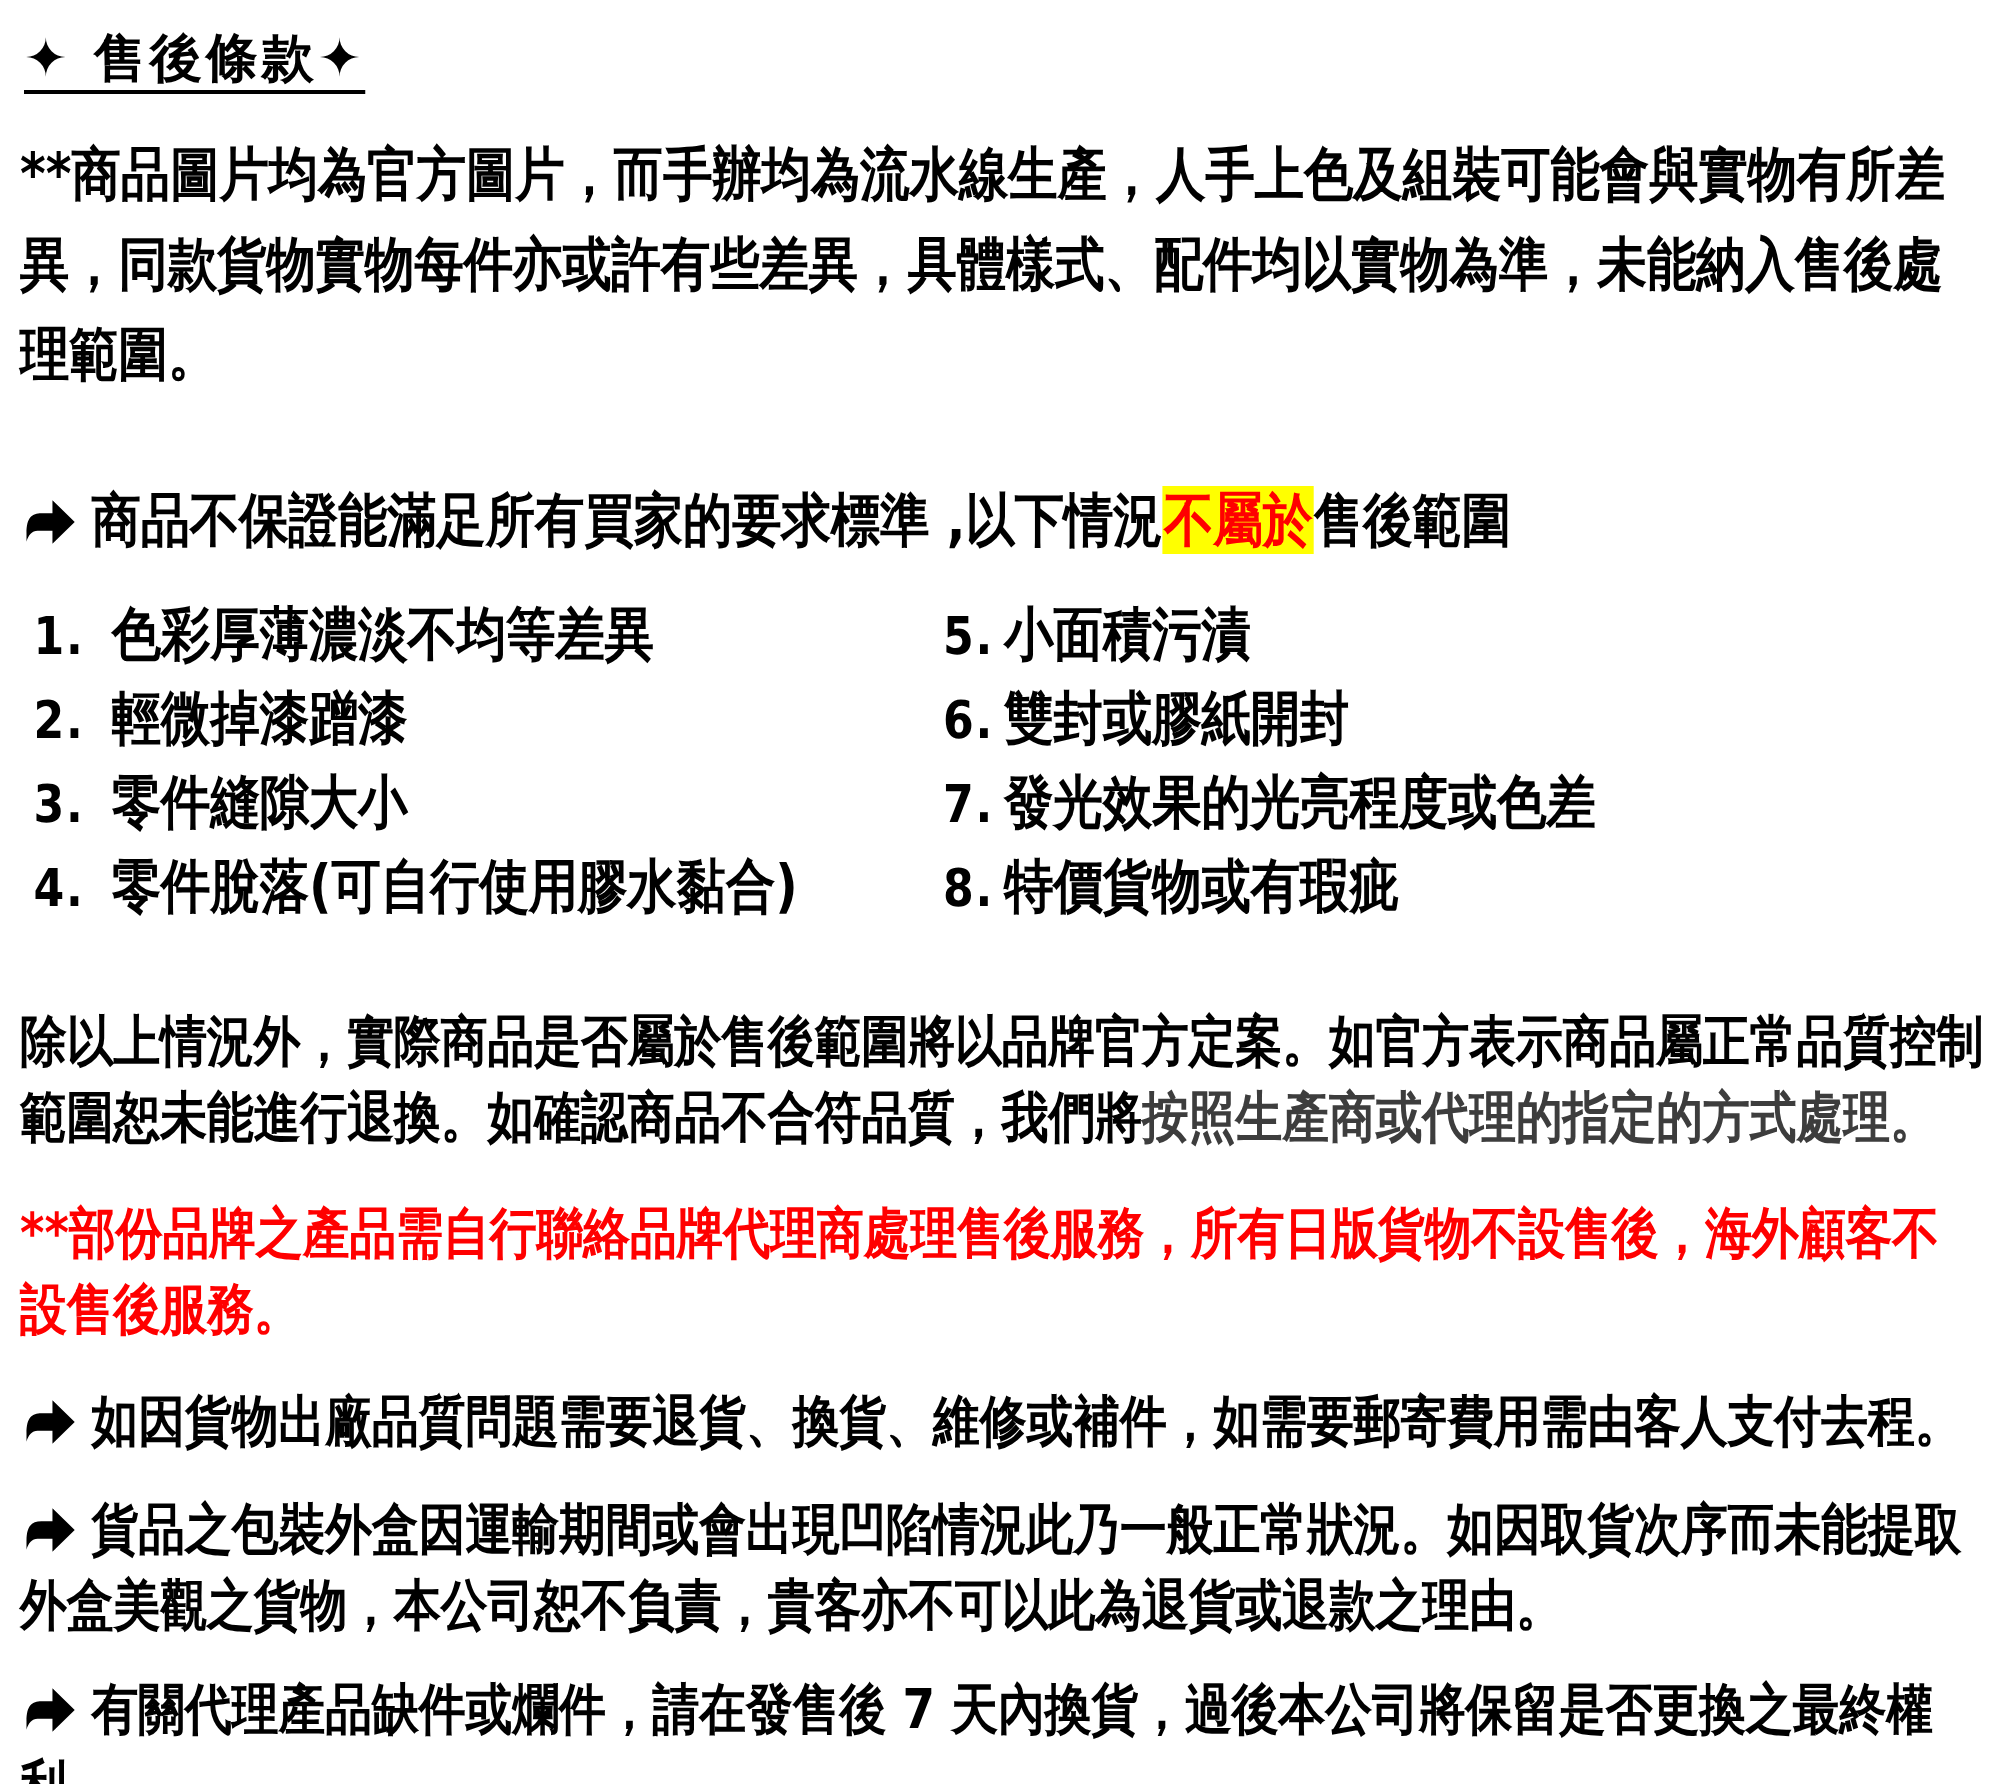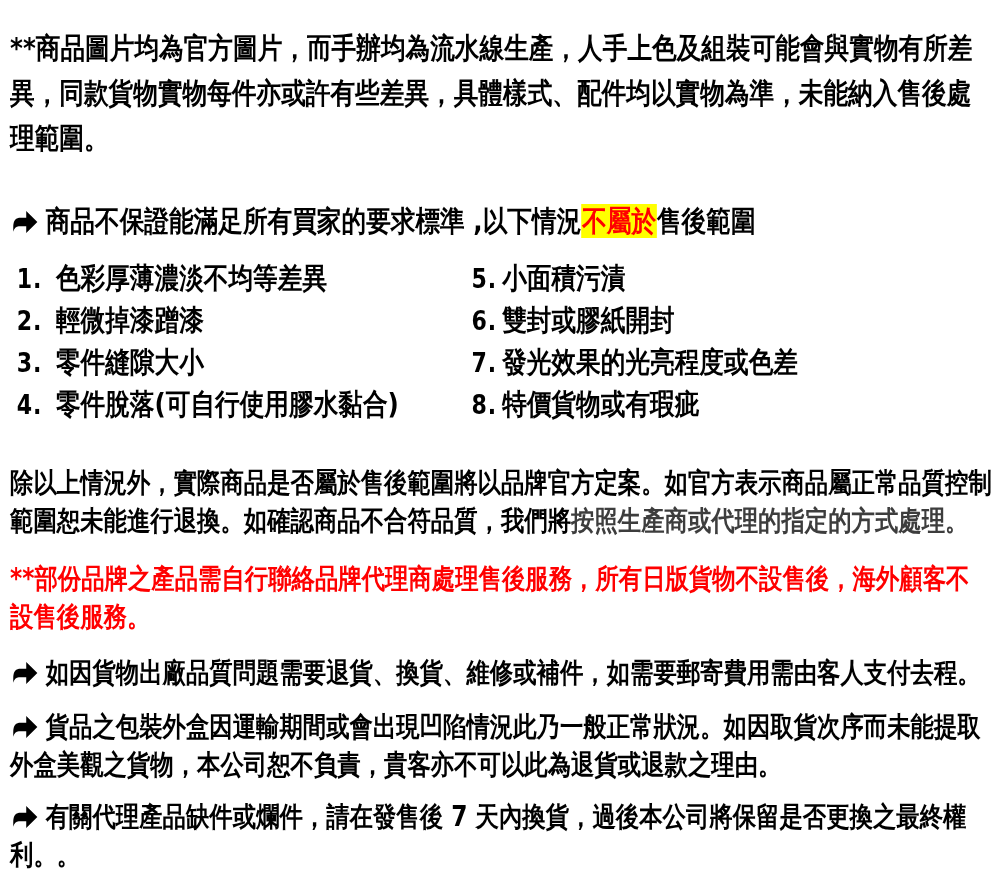--- a/index.html
+++ b/index.html
@@ -88,20 +88,21 @@
     vertical-align: -3px;
     margin-right: 6px;
   }
   .arrow-ic svg { display: block; width: 100%; height: 100%; }
 </style>
 </head>
 <body>
 
 <div class="page">
 
+  <h1 class="title">✦ 售後條款✦</h1>
 
   <p class="intro cond">**商品圖片均為官方圖片，而手辦均為流水線生產，人手上色及組裝可能會與實物有所差異，同款貨物實物每件亦或許有些差異，具體樣式、配件均以實物為準，未能納入售後處理範圍。</p>
 
   <p class="heading-line cond">
     <span class="arrow-ic"><svg viewBox="0 0 28 22" xmlns="http://www.w3.org/2000/svg">
           <path fill="#000" d="M1 16 C1 9 4 7 9 7 L15 7 L15 1 L27 11 L15 21 L15 15 L7 15 C4 15 2 17 1 20 Z"></path>
         </svg></span><span>商品不保證能滿足所有買家的要求標準 ,以下情況</span><mark class="hl">不屬於</mark><span>售後範圍</span>
   </p>
 
   <div class="list cond">

